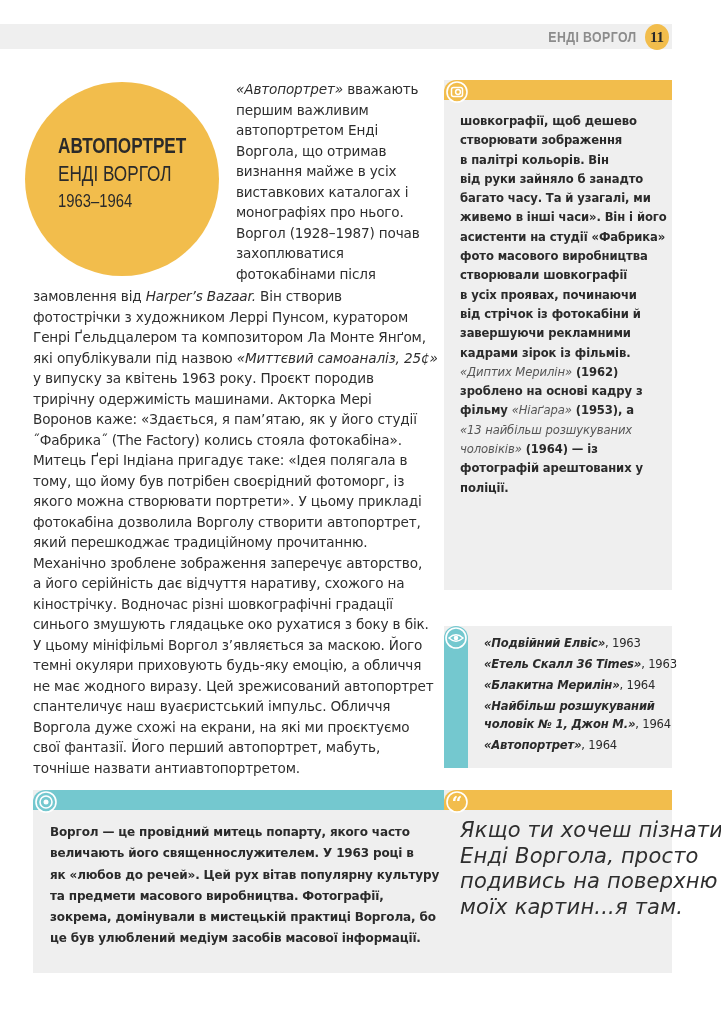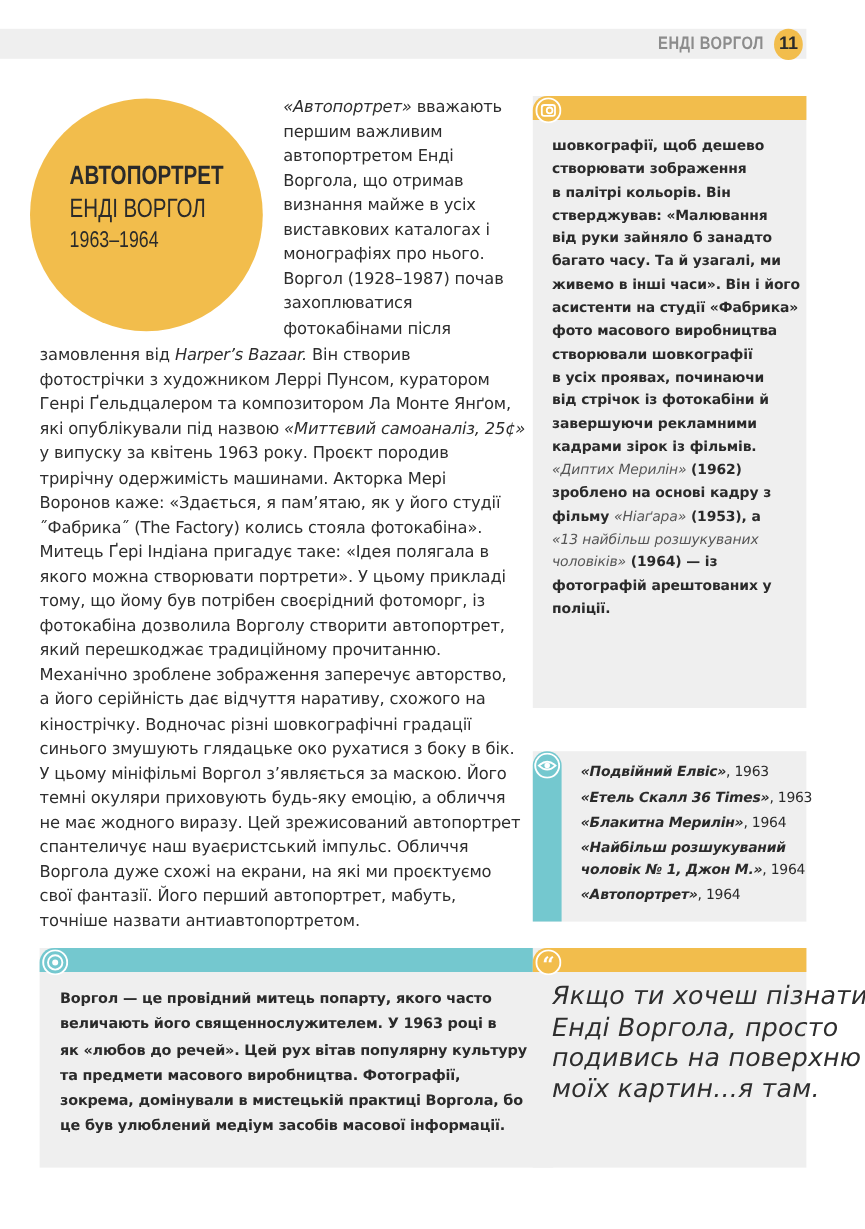--- a/index.html
+++ b/index.html
@@ -4,21 +4,21 @@
 <style>
   html, body { margin: 0; padding: 0; background: #ffffff; }
   body { width: 721px; height: 1024px; position: relative; overflow: hidden;
          font-family: "DejaVu Sans", sans-serif; color: #2a2a2a; }
 
   .header-bar { position: absolute; left: 0; top: 24px; width: 672px; height: 25px; background: #efefef; }
   .header-title { position: absolute; right: 84px; top: 26px; font-family: "Liberation Sans", sans-serif;
                   font-weight: bold; font-size: 15px; letter-spacing: 0.5px; color: #8c8c8c;
                   transform: scaleX(0.82); transform-origin: right center; line-height: 22px; }
   .page-num { position: absolute; left: 645px; top: 24px; width: 24px; height: 26px; border-radius: 50%;
-              background: #f2bd4c; color: #2a2a2a; font-family: Liberation Sans, sans-serif; font-weight: bold;
+              background: #f2bd4c; color: #2a2a2a; font-family: Liberation Serif, serif; font-weight: bold;
               font-size: 15px; text-align: center; line-height: 26px; }
 
   .circle { position: absolute; left: 25px; top: 82px; width: 194px; height: 194px; border-radius: 50%; background: #f2bd4c; }
   .circle-title { position: absolute; left: 58px; top: 131px; font-family: "Liberation Sans", sans-serif;
                   font-weight: bold; font-size: 22px; line-height: 29px; color: #2a2a2a;
                   transform: scaleX(0.78); transform-origin: left top; white-space: nowrap; }
   .circle-sub { position: absolute; left: 58px; top: 159px; font-family: "Liberation Sans", sans-serif;
                 font-size: 22px; line-height: 29px; color: #2a2a2a;
                 transform: scaleX(0.78); transform-origin: left top; white-space: nowrap; }
   .circle-years { position: absolute; left: 58px; top: 188px; font-family: "Liberation Sans", sans-serif;
@@ -87,22 +87,22 @@
 <div class="main-text main-full">
     <div><span>замовлення від </span><em>Harper’s Bazaar.</em><span> Він створив</span></div>
     <div><span>фотострічки з художником Леррі Пунсом, куратором</span></div>
     <div><span>Генрі Ґельдцалером та композитором Ла Монте Янґом,</span></div>
     <div><span>які опублікували під назвою </span><em>«Миттєвий самоаналіз, 25¢»</em></div>
     <div><span>у випуску за квітень 1963 року. Проєкт породив</span></div>
     <div><span>трирічну одержимість машинами. Акторка Мері</span></div>
     <div><span>Воронов каже: «Здається, я пам’ятаю, як у його студії</span></div>
     <div><span>˝Фабрика˝ (The Factory) колись стояла фотокабіна».</span></div>
     <div><span>Митець Ґері Індіана пригадує таке: «Ідея полягала в</span></div>
+    <div><span>тому, що йому був потрібен своєрідний фотоморг, із</span></div>
     <div><span>якого можна створювати портрети». У цьому прикладі</span></div>
-    <div><span>тому, що йому був потрібен своєрідний фотоморг, із</span></div>
     <div><span>фотокабіна дозволила Ворголу створити автопортрет,</span></div>
     <div><span>який перешкоджає традиційному прочитанню.</span></div>
     <div><span>Механічно зроблене зображення заперечує авторство,</span></div>
     <div><span>а його серійність дає відчуття наративу, схожого на</span></div>
     <div><span>кінострічку. Водночас різні шовкографічні градації</span></div>
     <div><span>синього змушують глядацьке око рухатися з боку в бік.</span></div>
     <div><span>У цьому мініфільмі Воргол з’являється за маскою. Його</span></div>
     <div><span>темні окуляри приховують будь-яку емоцію, а обличчя</span></div>
     <div><span>не має жодного виразу. Цей зрежисований автопортрет</span></div>
     <div><span>спантеличує наш вуаєристський імпульс. Обличчя</span></div>
@@ -117,21 +117,20 @@
     <svg width="22" height="22" viewBox="0 0 22 22">
       <circle cx="11" cy="11" r="10" fill="#f2bd4c" stroke="#fff" stroke-width="1.6"></circle>
       <rect x="5.5" y="6.5" width="11" height="9" rx="2" fill="none" stroke="#fff" stroke-width="1.5"></rect>
       <circle cx="12" cy="11" r="2.4" fill="none" stroke="#fff" stroke-width="1.5"></circle>
     </svg>
   </div>
   <div class="box1-text">
       <div><span>шовкографії, щоб дешево</span></div>
       <div><span>створювати зображення</span></div>
       <div><span>в палітрі кольорів. Він</span></div>
-      <div><span>стверджував: «Малювання</span></div>
       <div><span>від руки зайняло б занадто</span></div>
       <div><span>багато часу. Та й узагалі, ми</span></div>
       <div><span>живемо в інші часи». Він і його</span></div>
       <div><span>асистенти на студії «Фабрика»</span></div>
       <div><span>фото масового виробництва</span></div>
       <div><span>створювали шовкографії</span></div>
       <div><span>в усіх проявах, починаючи</span></div>
       <div><span>від стрічок із фотокабіни й</span></div>
       <div><span>завершуючи рекламними</span></div>
       <div><span>кадрами зірок із фільмів.</span></div>

